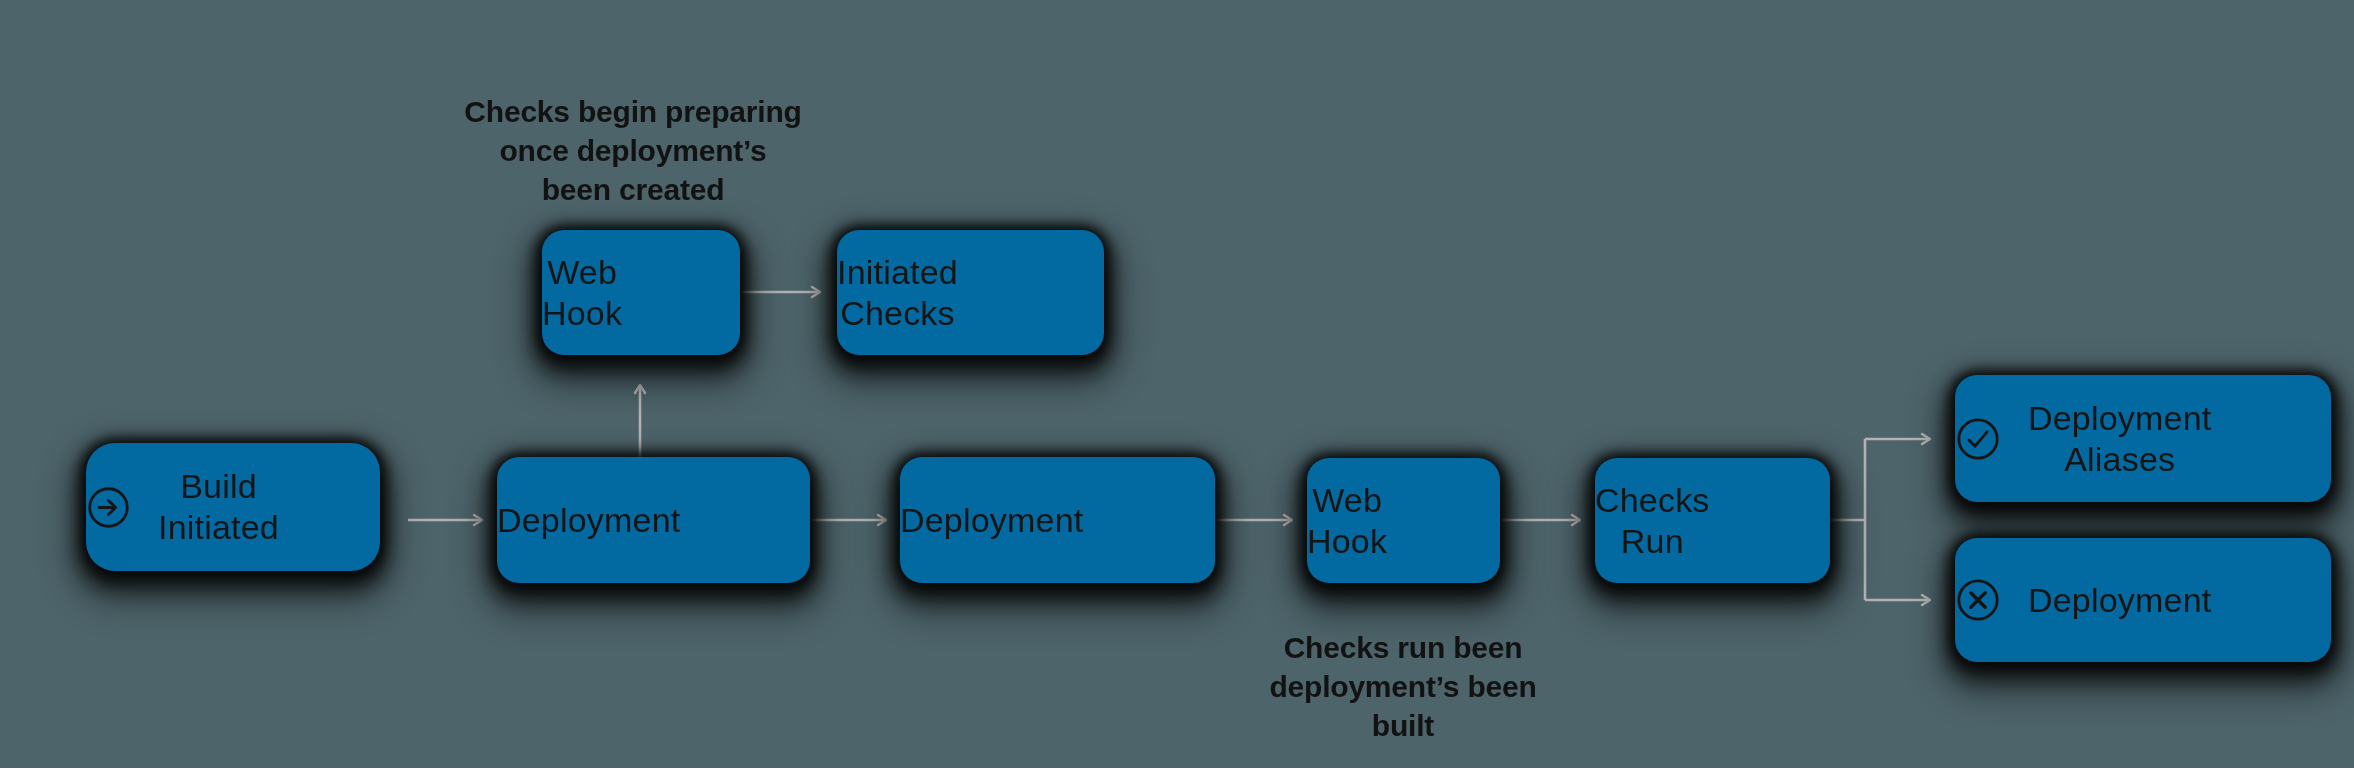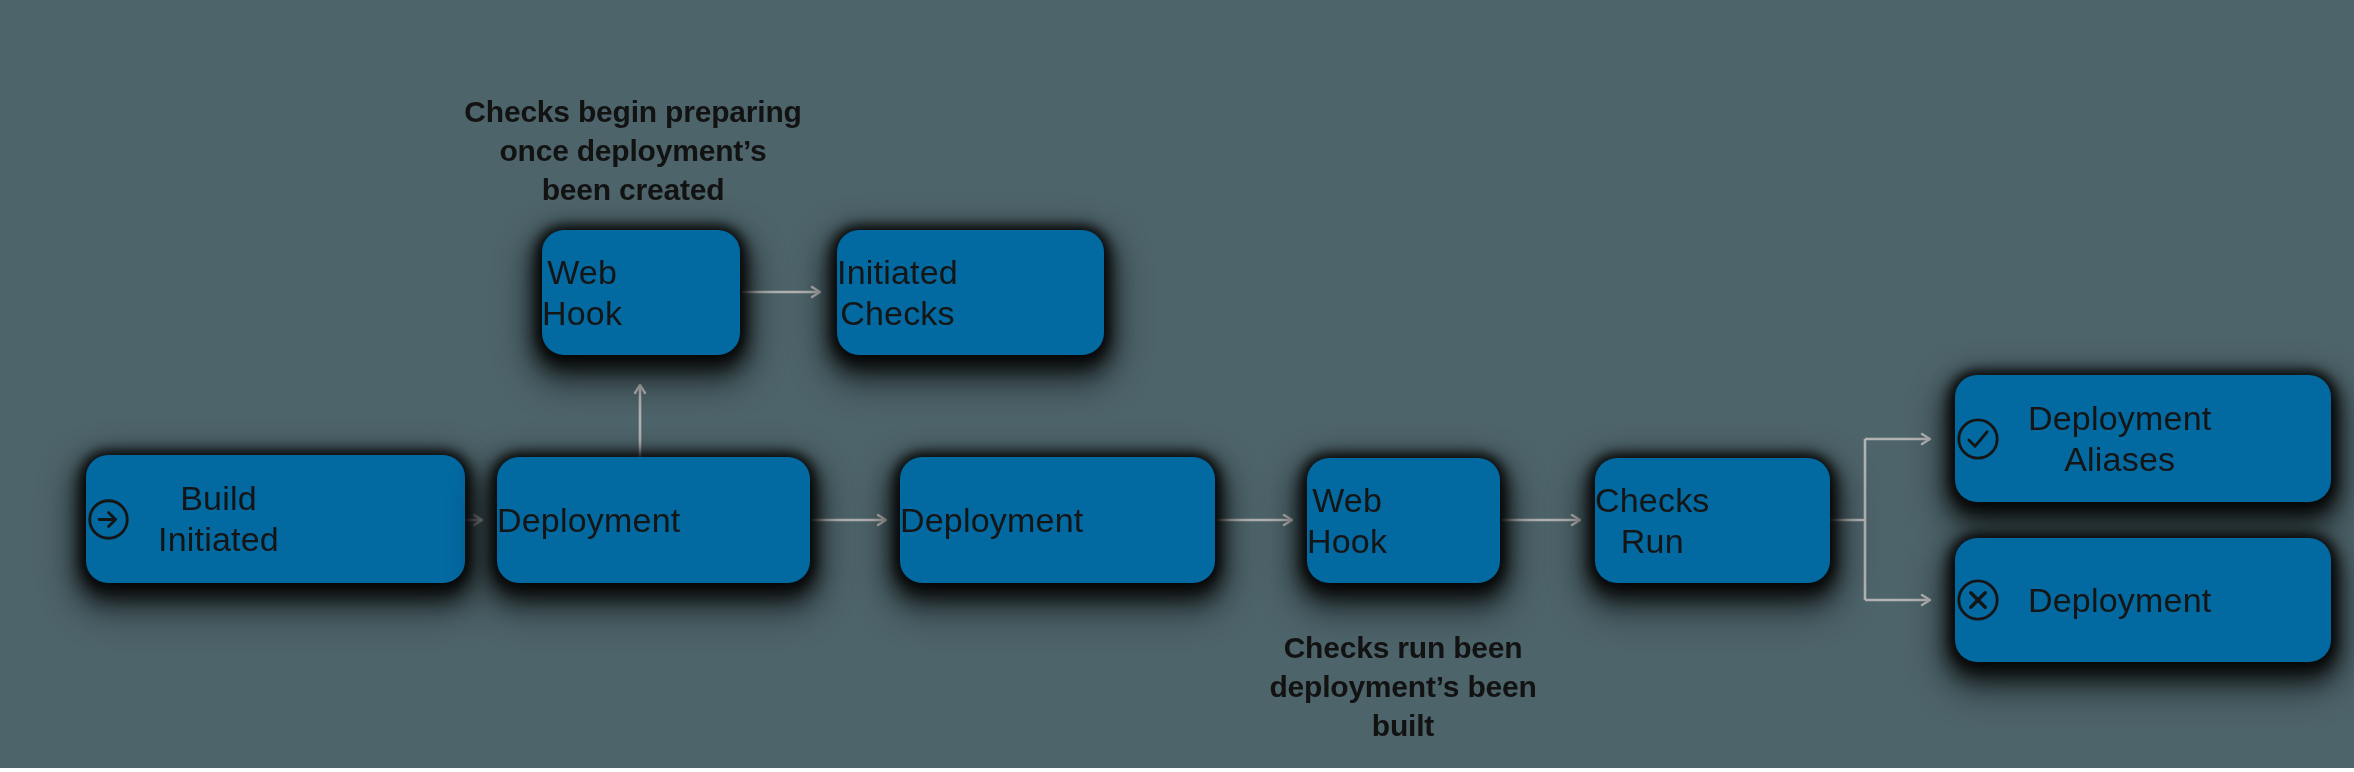--- a/index.html
+++ b/index.html
@@ -45,21 +45,21 @@
     color: #151515;
     font-size: 34px;
     line-height: 41px;
     font-weight: 400;
     letter-spacing: 0.2px;
   }
   .node .label span { display: block; }
   .node .icon { flex: 0 0 auto; }
   .node.has-icon { gap: 27px; }
 
-  .n-build    { left:  86px; top: 455px; width: 379px; height: 128px; }
+  .n-build    { left:  86px; top: 443px; width: 294px; height: 128px; border-radius: 29px; }
   .n-webhook1 { left: 542px; top: 230px; width: 198px; height: 125px; }
   .n-prep     { left: 837px; top: 230px; width: 267px; height: 125px; }
   .n-created  { left: 497px; top: 457px; width: 313px; height: 126px; }
   .n-building { left: 900px; top: 457px; width: 315px; height: 126px; }
   .n-webhook2 { left:1307px; top: 458px; width: 193px; height: 125px; }
   .n-checksrun{ left:1595px; top: 458px; width: 235px; height: 125px; }
   .n-aliases  { left:1955px; top: 375px; width: 376px; height: 127px; }
   .n-blocked  { left:1955px; top: 538px; width: 376px; height: 124px; }
 
   

